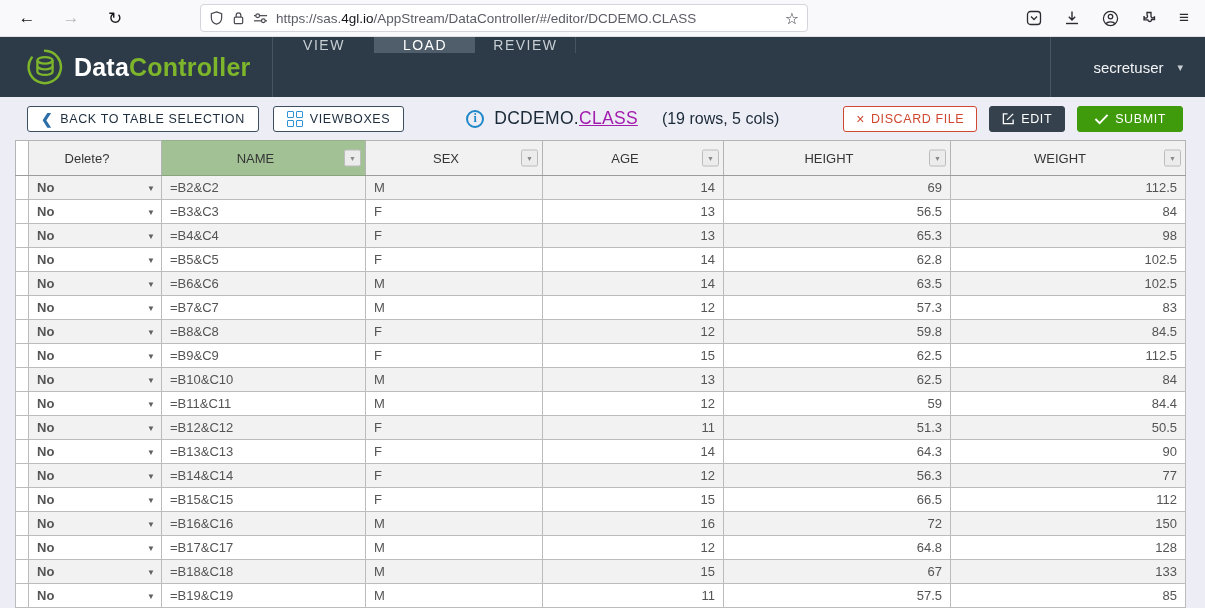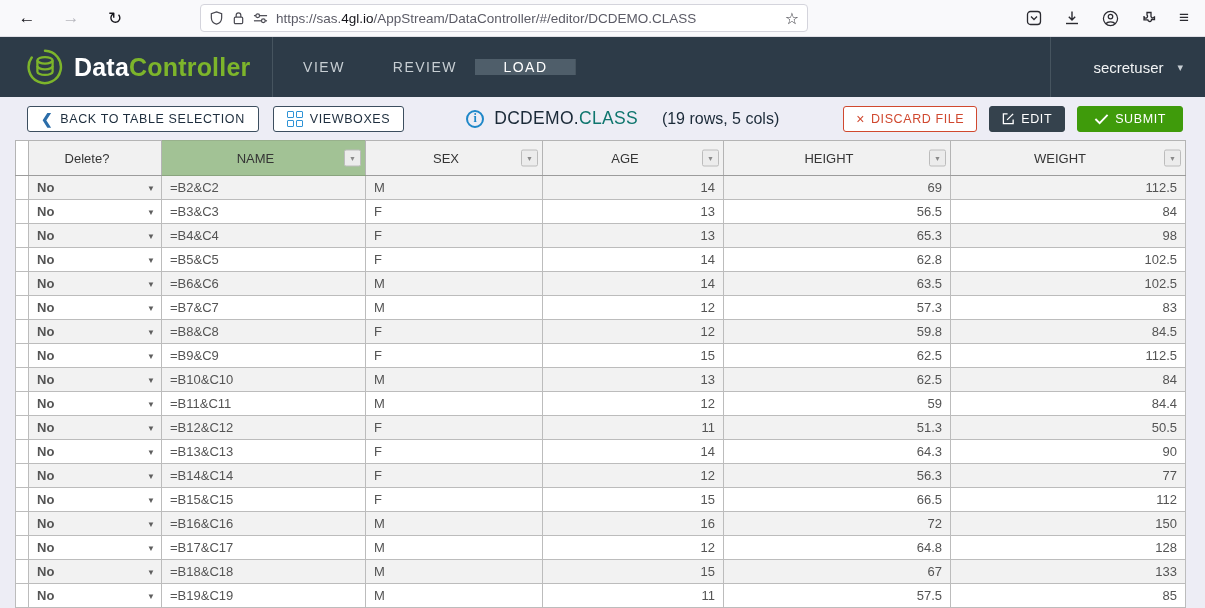--- a/index.html
+++ b/index.html
@@ -20,21 +20,21 @@
   .urltext .domain { color:#15141a; }
   .star { font-size:16px; color:#3c3c43; }
   .chrome .right { margin-left:auto; display:flex; align-items:center; gap:22px; padding-right:16px; }
   .chrome .right .ricon { color:#2b2b31; display:flex; align-items:center; font-size:17px; }
 
   
   .appbar { height:60px; background:#2d3b48; display:flex; align-items:stretch; color:#fff; }
   .logo { display:flex; align-items:center; gap:10px; padding:0 22px 0 26px; }
   .logo-text { font-size:25px; font-weight:bold; letter-spacing:.2px; color:#ffffff;text-align:right; }
   .logo-text .green { color:#7db52b; }
-  .mainnav { display:flex; align-items:center; border-left:1px solid #46545f; }
+  .mainnav { display:flex; align-items:flex-start; border-left:1px solid #46545f; }
   .mainnav .tab { width:101px; display:flex; align-items:center; justify-content:center;
     font-size:14px; letter-spacing:1.5px; color:#c7ced3; cursor:pointer; }
   .mainnav .tab.active { background:#4f5e6a; color:#ffffff; }
   .mainnav .tab:last-child { border-right:1px solid #46545f; }
   .usermenu { margin-left:auto; display:flex; align-items:center; gap:14px;
     border-left:1px solid #46545f; padding:0 22px 0 42px; font-size:15px; color:#f2f4f5; }
   .usermenu .chev { font-size:11px; color:#c7ced3; }
 
   
   .toolbar { height:43px; background:#ededf5; display:flex; align-items:center;
@@ -44,21 +44,21 @@
     letter-spacing:.6px; color:#1d2d3d; cursor:pointer; white-space:nowrap; }
   .tbtn + .tbtn { margin-left:14px; }
   .backchev { color:#2b6da9; font-weight:bold; font-size:14px; }
   .gridicon { display:grid; grid-template-columns:7px 7px; grid-template-rows:7px 7px; gap:2px; }
   .gridicon span { border:1.6px solid #2e93d6; border-radius:1px; }
   .titlegrp { display:flex; align-items:center; gap:10px; margin-left:62px; }
   .infoicon { width:18px; height:18px; border:2px solid #1e87c8; border-radius:50%;
     color:#1e87c8; font-size:12px; font-weight:bold; display:flex; align-items:center;
     justify-content:center; font-family:"Liberation Serif","DejaVu Serif",serif; }
   .title { font-size:17.5px; color:#1b2a38; letter-spacing:.3px; }
-  .title .tbl-link { color:#0f766e; cursor:pointer; }
+  .title .tbl-link { color:#a21caf; text-decoration:underline; cursor:pointer; }
   .dims { font-size:16px; color:#1b2a38; margin-left:14px; white-space:nowrap; }
   .actions { margin-left:auto; display:flex; align-items:center; gap:12px; }
   .abtn { height:26px; display:inline-flex; align-items:center; gap:6px; border-radius:3px;
     padding:0 12px; font-size:12.5px; letter-spacing:.6px; cursor:pointer; white-space:nowrap; }
   .abtn.discard { background:#fff; border:1px solid #d0482f; color:#d0482f; }
   .abtn.edit { background:#35424d; border:1px solid #35424d; color:#fff; }
   .abtn.submit { background:#3f9b0b; border:1px solid #3f9b0b; color:#fff; padding:0 16px; }
   .xmark { font-size:14px; }
 
   
@@ -152,22 +152,22 @@
         <path d="M20 3 A17 17 0 1 1 6 10" stroke="#7db52b" stroke-width="2.6" stroke-linecap="round"></path>
         <ellipse cx="20" cy="13" rx="8" ry="3.4" stroke="#7db52b" stroke-width="2.4"></ellipse>
         <path d="M12 13 V25 c0 1.9 3.6 3.4 8 3.4 s8 -1.5 8 -3.4 V13" stroke="#7db52b" stroke-width="2.4"></path>
         <path d="M12 19 c0 1.9 3.6 3.4 8 3.4 s8 -1.5 8 -3.4" stroke="#7db52b" stroke-width="2.4"></path>
       </svg>
     </span>
     <span class="logo-text"><span>Data</span><span class="green">Controller</span></span>
   </div>
   <div class="mainnav">
       <div class="tab">VIEW</div>
+      <div class="tab active">LOAD</div>
       <div class="tab">REVIEW</div>
-      <div class="tab active">LOAD</div>
     </div>
   <div class="usermenu">
     <span>secretuser</span>
     <span class="chev">▾</span>
   </div>
 </div>
 
 <div class="toolbar">
   <button class="tbtn">
     <span class="backchev">❮</span>

